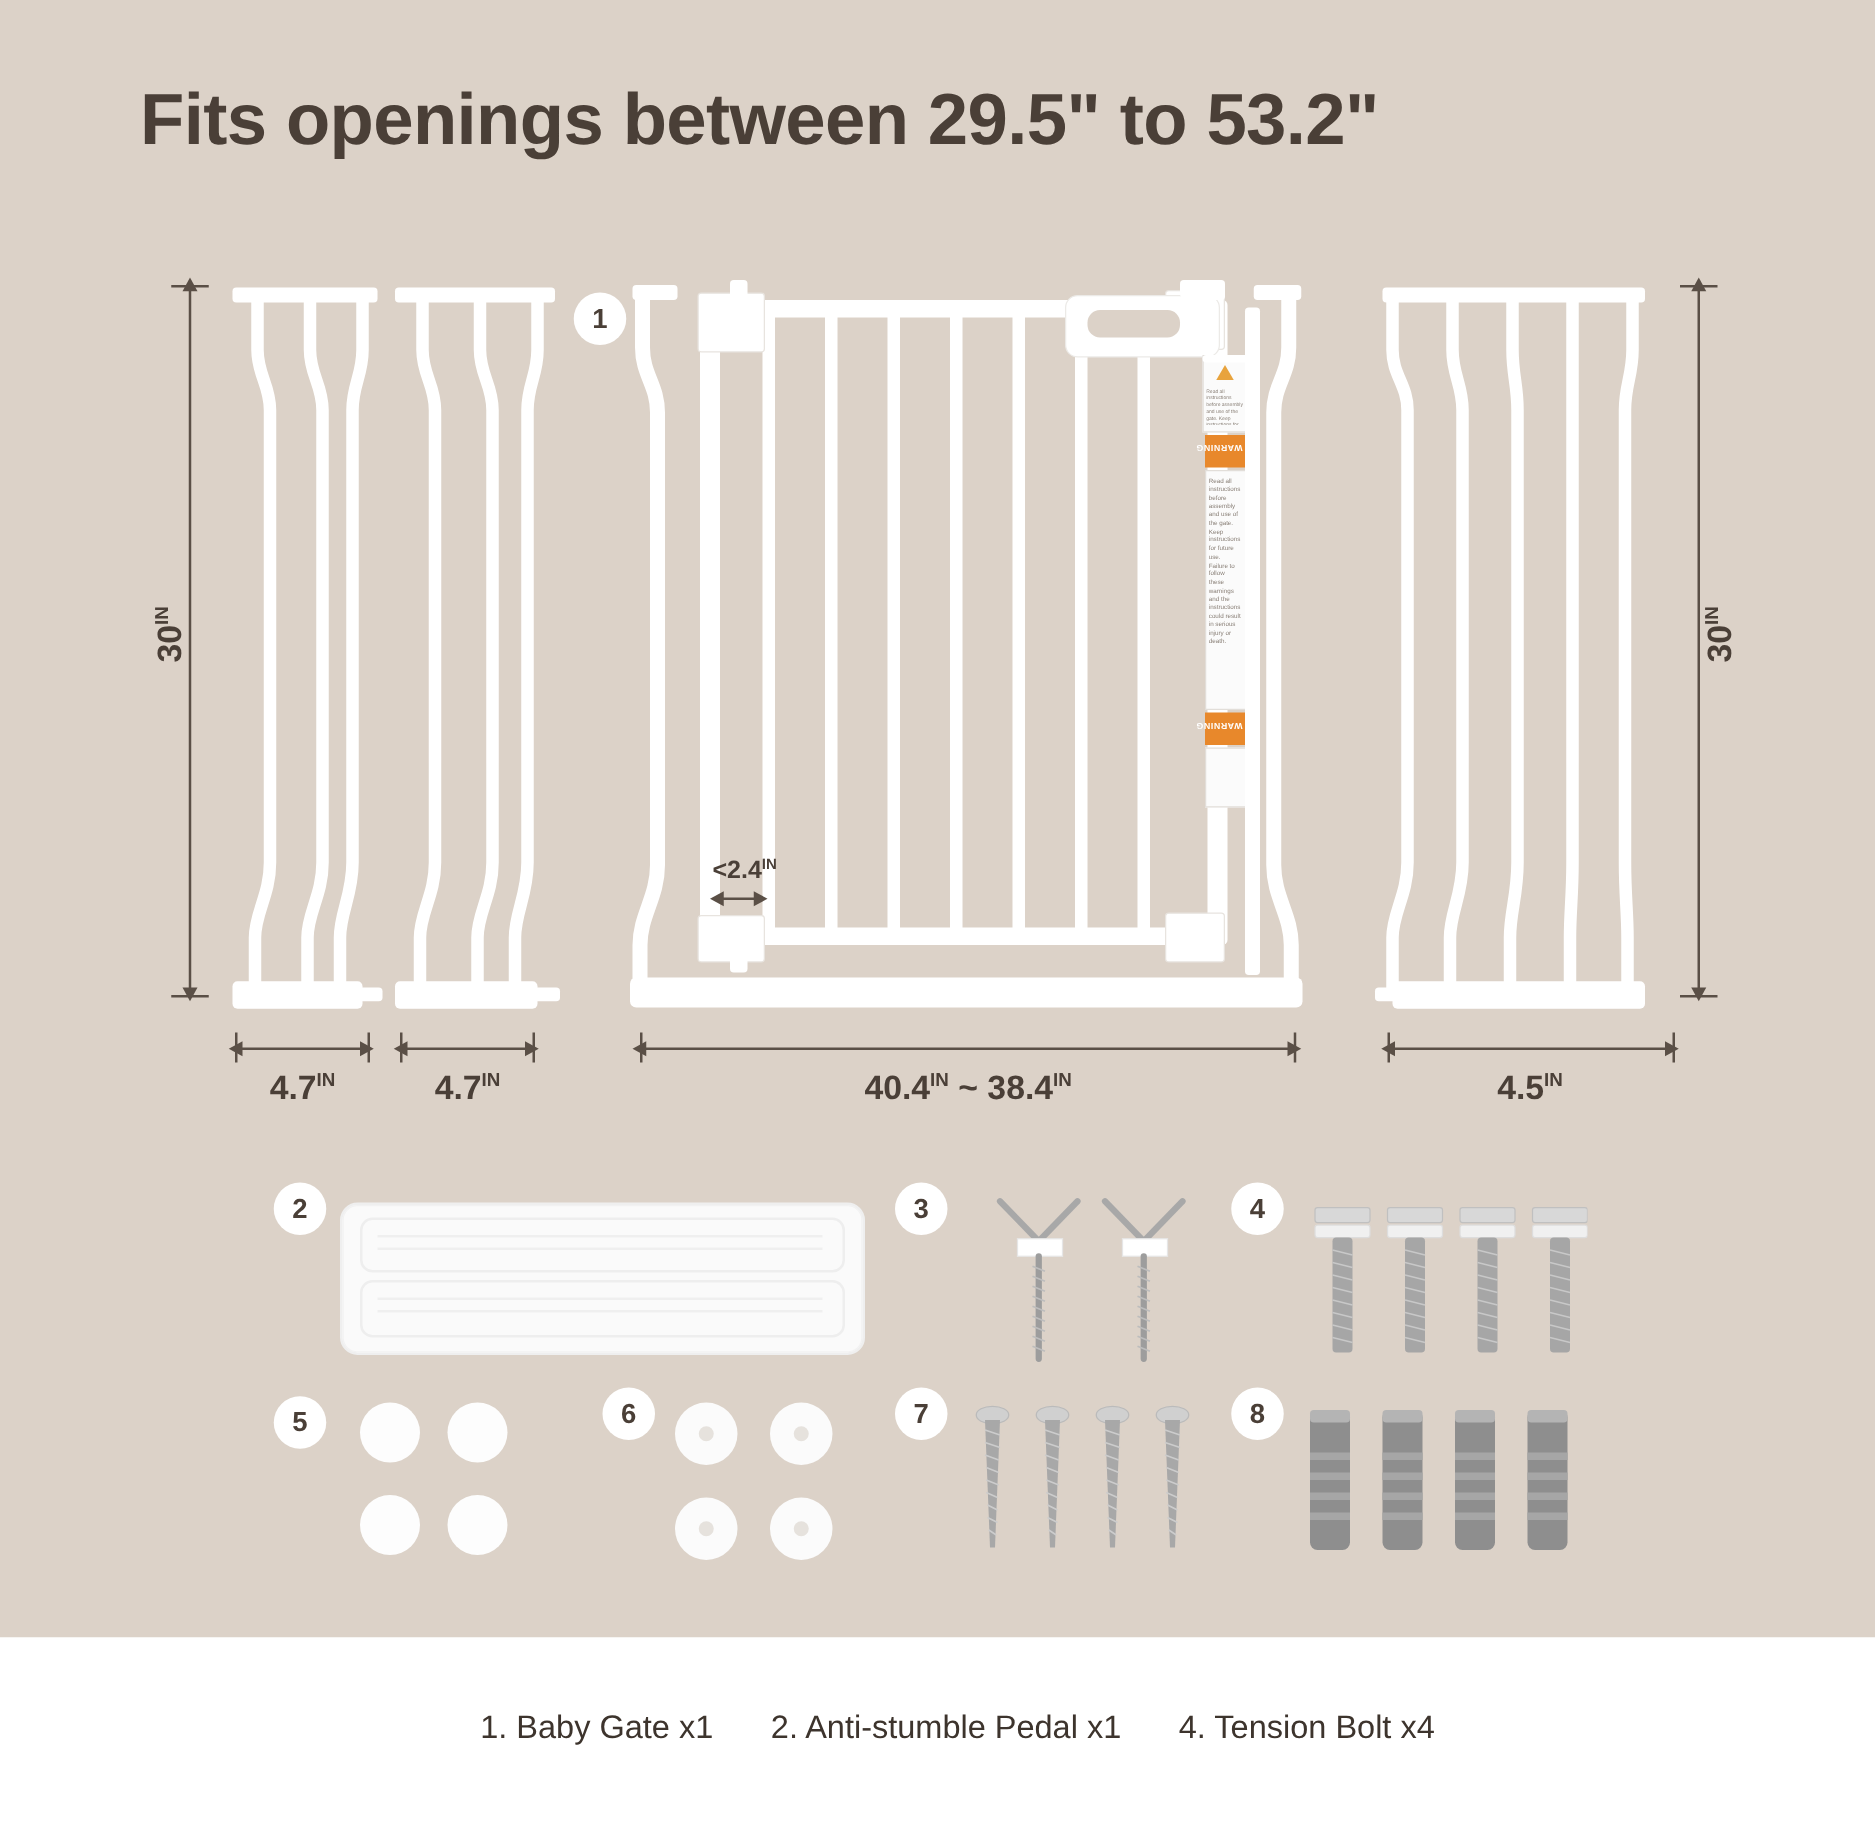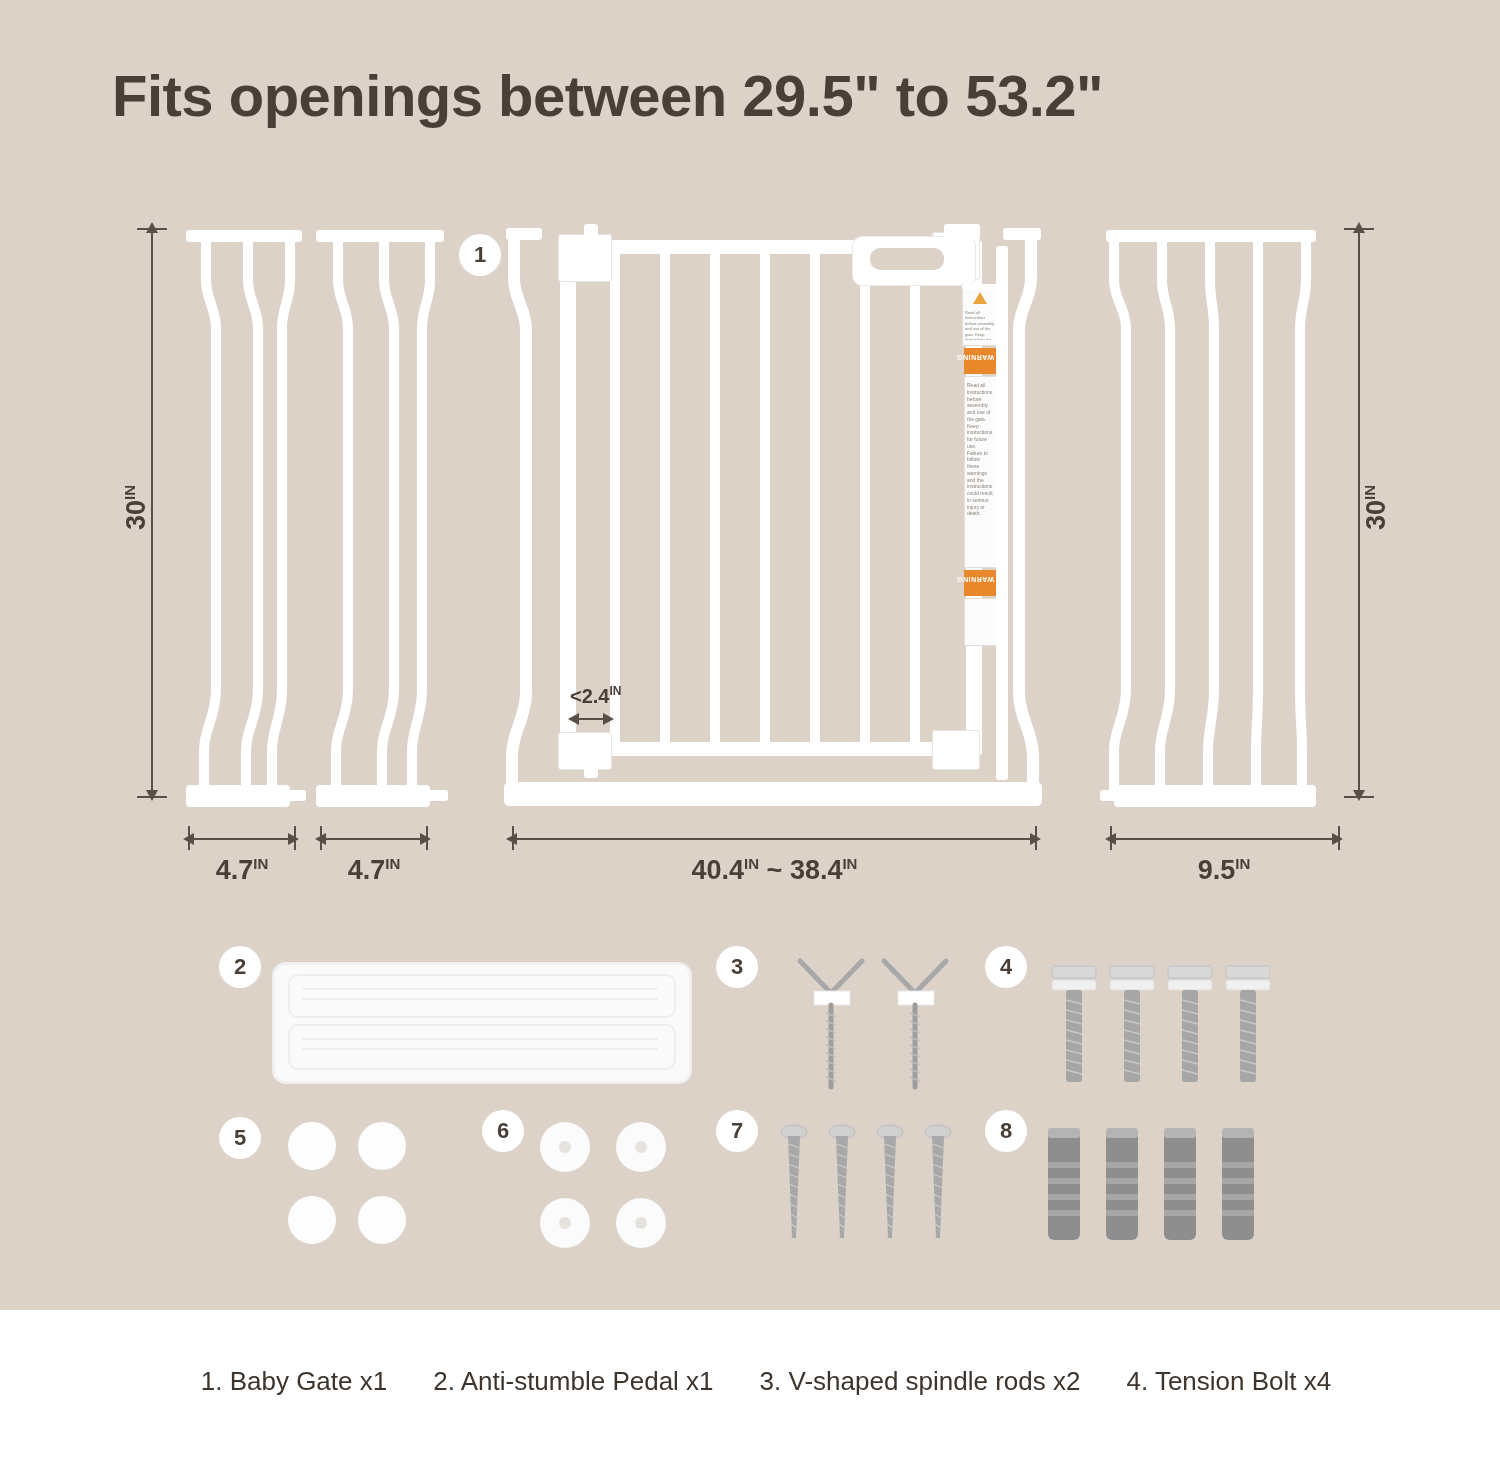--- a/index.html
+++ b/index.html
@@ -398,21 +398,21 @@
       </div>
     </div>
 
     <div>
       <div class="hline" style="left:1110px; top:838px; width:228px;"></div>
       <div class="arrow arrow-left" style="left:1105px; top:833px;"></div>
       <div class="arrow arrow-right" style="left:1332px; top:833px;"></div>
       <div class="tick" style="left:1110px; top:826px; width:2px; height:24px;"></div>
       <div class="tick" style="left:1338px; top:826px; width:2px; height:24px;"></div>
       <div class="dim-label" style="left:1110px; top:855px; width:228px; text-align:center;">
-        <span>9.5</span><span class="unit">IN</span>
+        <span>4.5</span><span class="unit">IN</span>
       </div>
     </div>
 
     <div class="callout" style="left:219px; top:946px;">2</div>
     <div style="position:absolute; left:272px; top:962px; width:420px; height:122px;">
       <div class="pedal" style="left:0; top:0; width:416px; height:118px;"></div>
       <div class="pedal-inner" style="left:16px; top:12px; width:384px; height:40px;"></div>
       <div class="pedal-inner" style="left:16px; top:62px; width:384px; height:42px;"></div>
       <div class="pedal-line" style="left:30px; top:26px; width:356px;"></div>
       <div class="pedal-line" style="left:30px; top:36px; width:356px;"></div>
@@ -570,18 +570,17 @@
         </g>
       </svg>
     </div>
 
   </div>
 
   <div class="legend-band">
     <div class="legend-row" style="top:56px;">
       <span class="legend-item">1. Baby Gate x1</span>
       <span class="legend-item">2. Anti-stumble Pedal x1</span>
-      <span class="legend-item">3. V-shaped spindle rods x2</span>
       <span class="legend-item">4. Tension Bolt x4</span>
     </div>
   </div>
 
 </div>
 
 </body></html>

